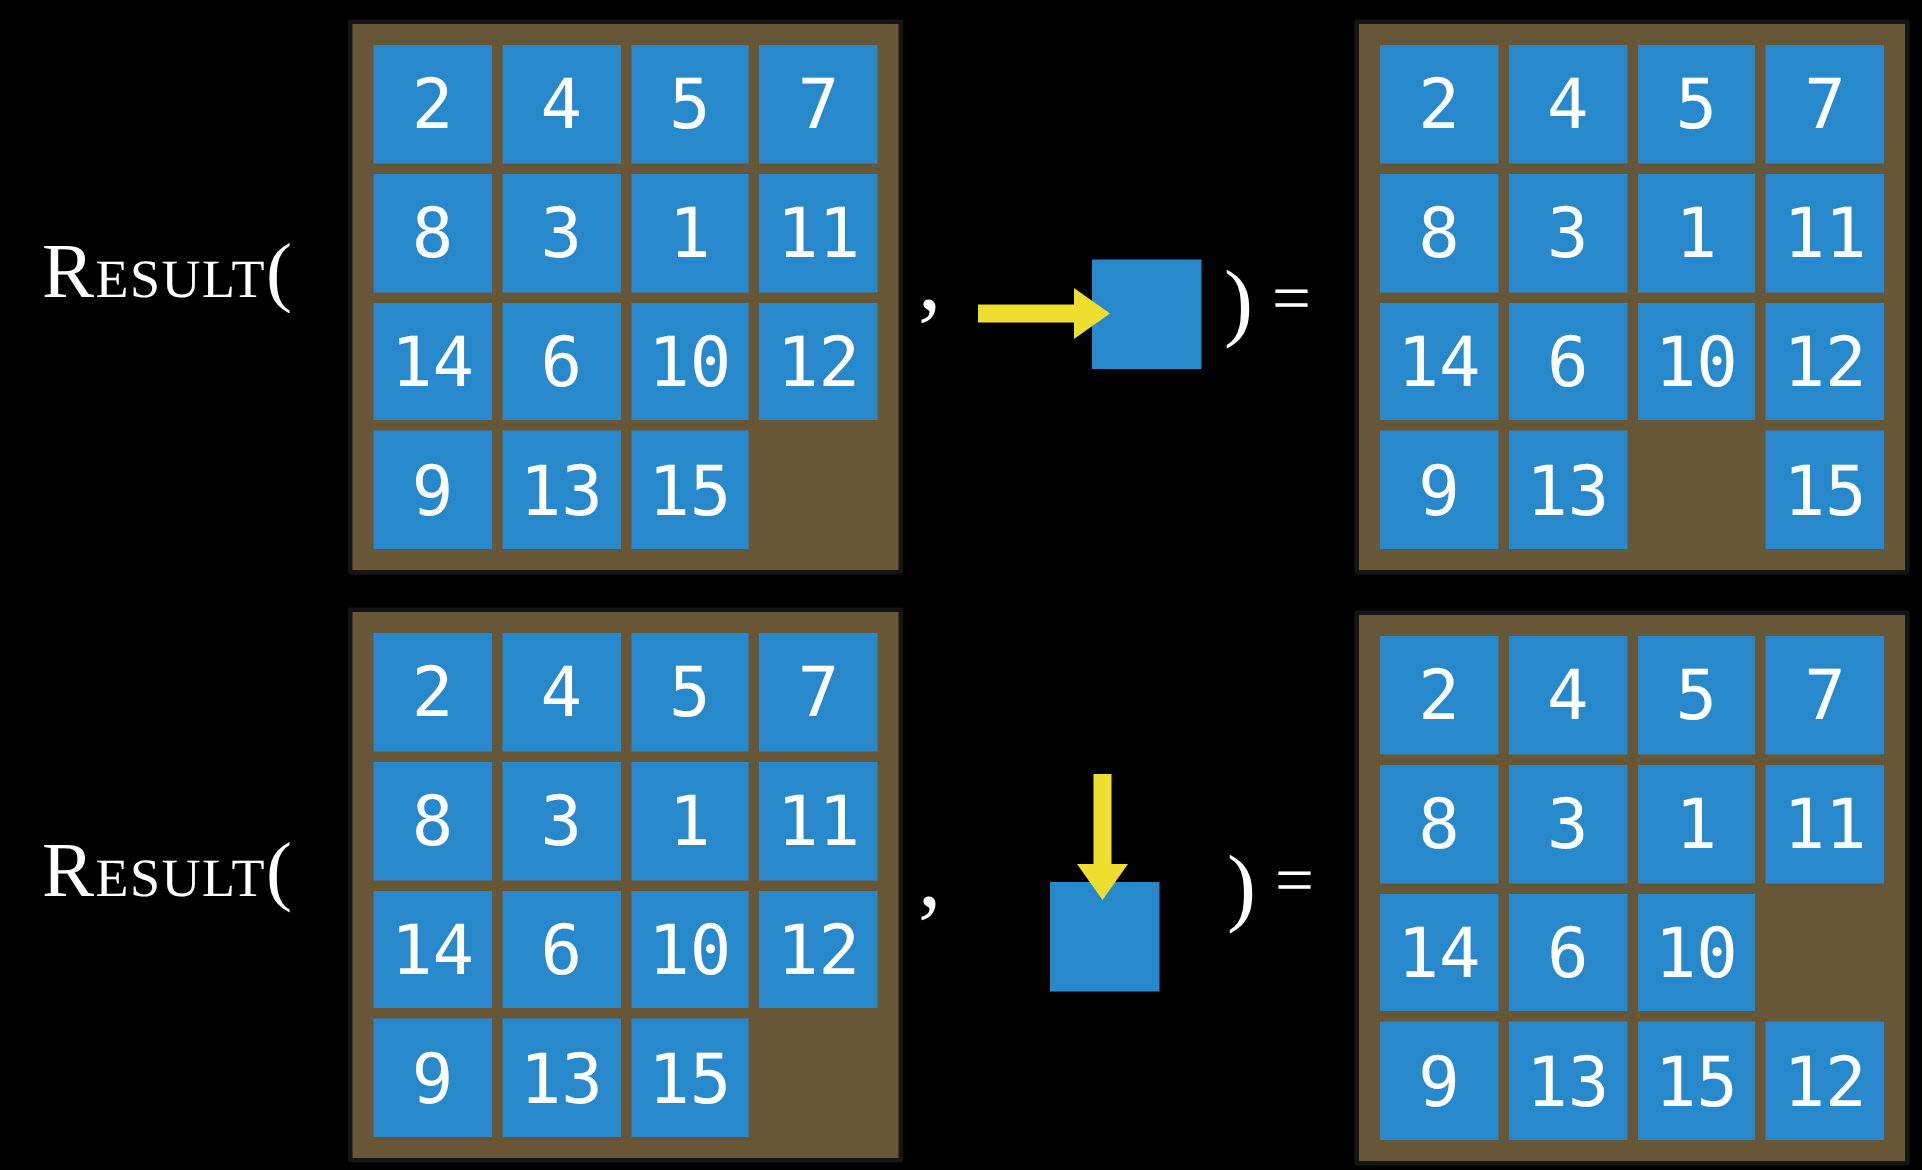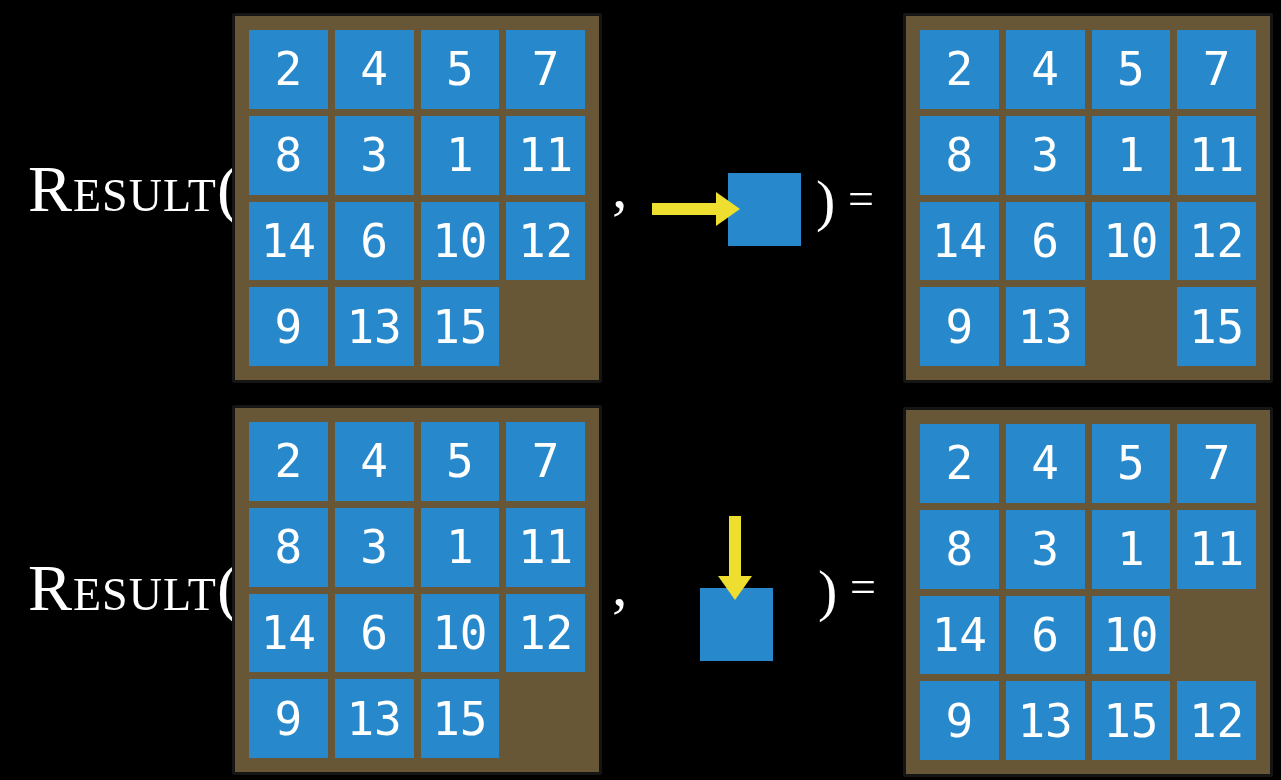--- a/index.html
+++ b/index.html
@@ -39,21 +39,21 @@
     line-height: 1;
   }
   .tile.blank { background: transparent; }
 
   
   .serif-glyph {
     position: absolute; color: var(--text);
     font-family: "Liberation Serif", serif;
     line-height: 1; white-space: nowrap;
   }
-  .result-label { font-size: 66px; font-variant: small-caps; letter-spacing: 1px; }
+  .result-label { font-size: 52px; font-variant: small-caps; letter-spacing: 1px; }
   .comma  { font-size: 62px; }
   .paren  { font-size: 58px; }
   .equals { font-size: 46px; }
 
   
   .move-square {
     position: absolute; width: 73px; height: 73px;
     background: var(--tile); z-index: 1;
   }
   .arrow { position: absolute; z-index: 2; }

